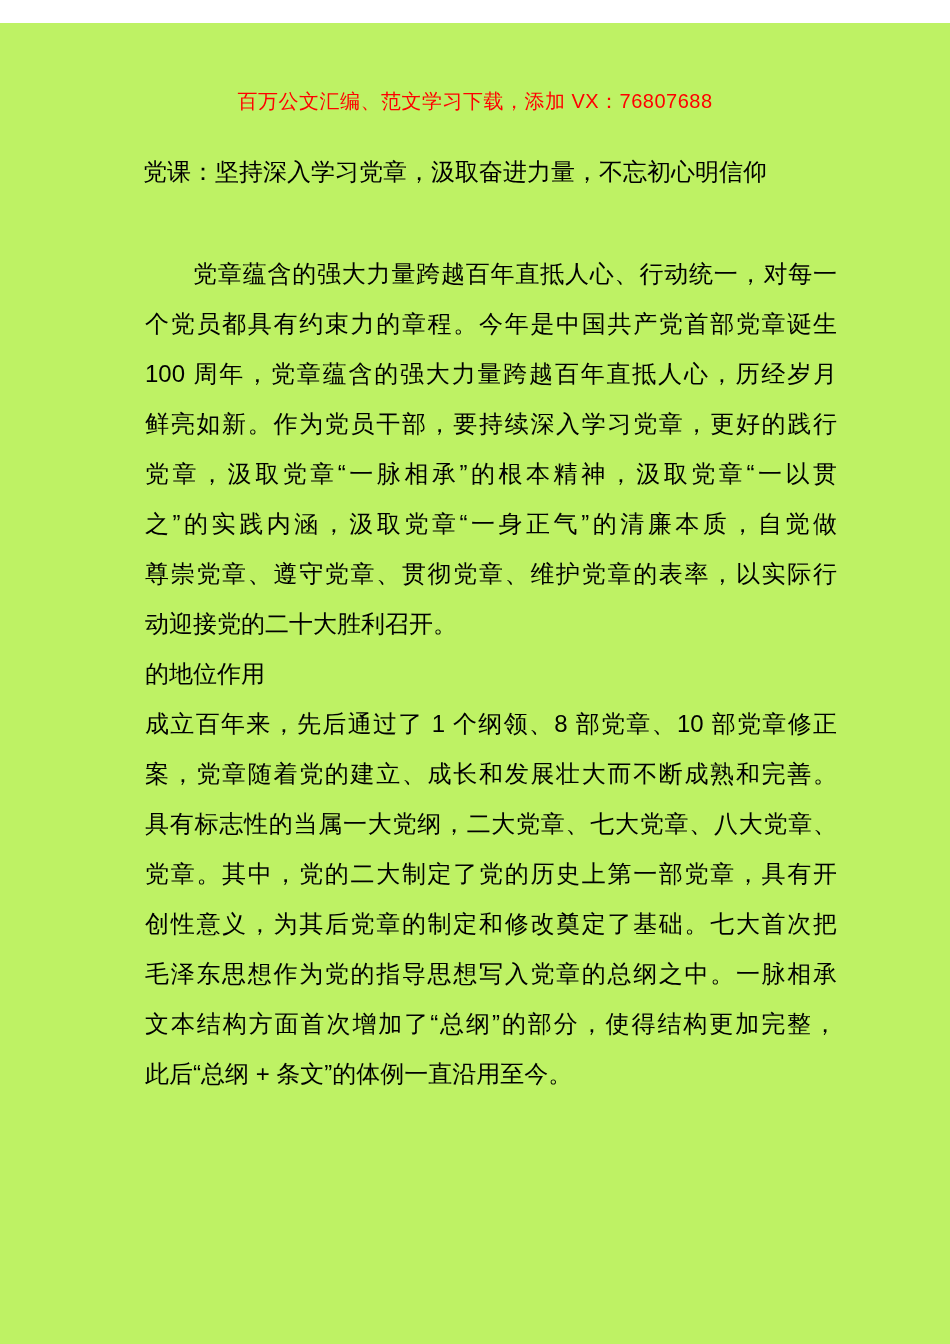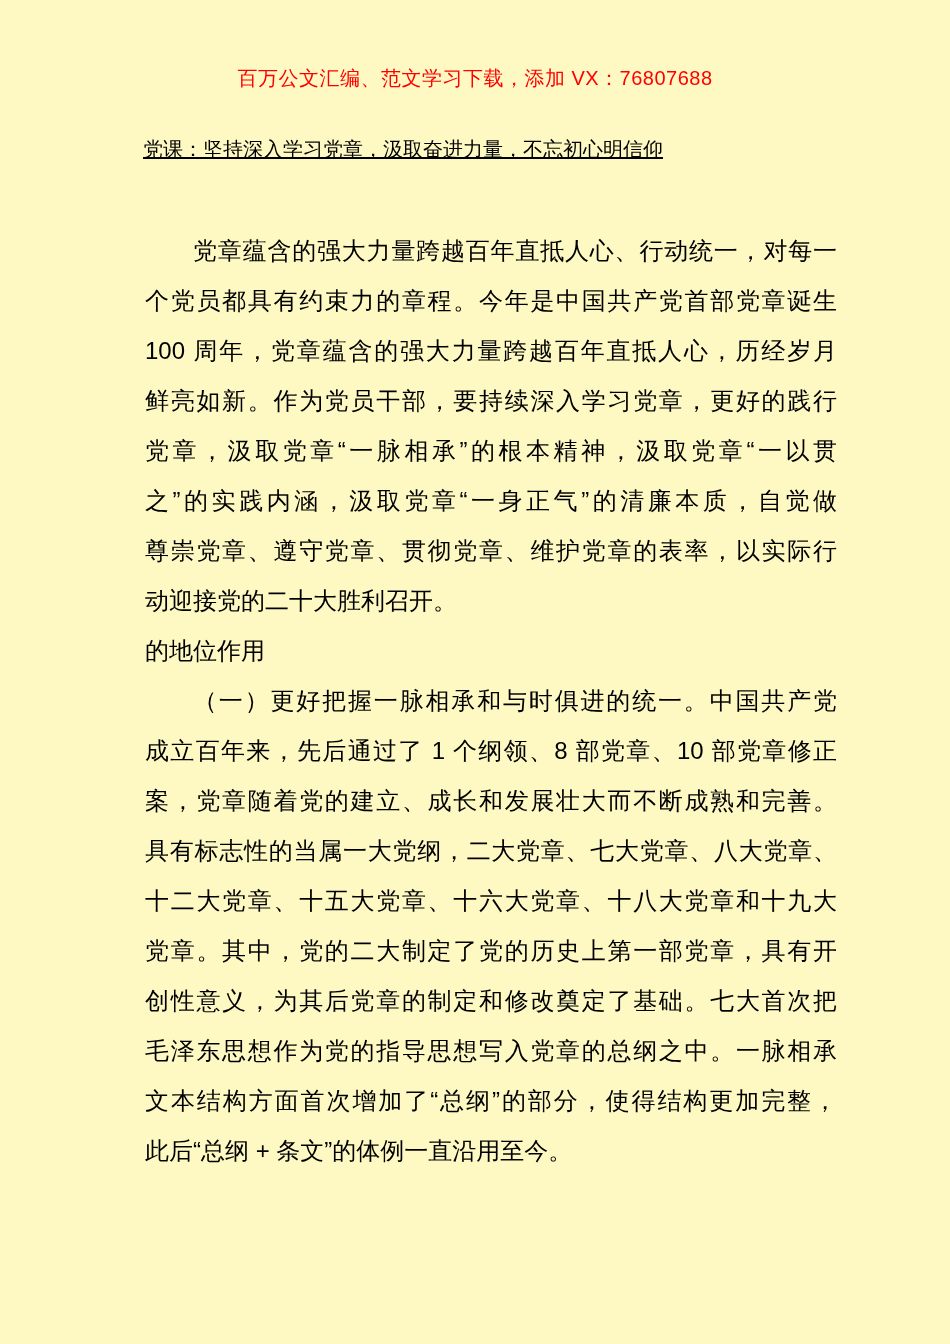--- a/index.html
+++ b/index.html
@@ -11,44 +11,44 @@
     width: 950px;
     height: 1344px;
     position: relative;
     font-family: "Liberation Sans", sans-serif;
     color: #000000;
     overflow: hidden;
   }
   .page {
     position: absolute;
     inset: 0;
-    background: #fef9c3;
+    background: #bef264;
+    margin-top: 23px;
   }
   .watermark {
     position: absolute;
     top: 56px;
     left: 0;
     width: 100%;
     text-align: center;
     font-size: 20px;
     line-height: 44px;
     color: #ff0000;
     letter-spacing: 0.5px;
   }
   .doc-title {
     position: absolute;
     top: 124px;
     left: 143px;
     width: 692px;
     margin: 0;
-    font-size: 20px;
+    font-size: 24px;
     font-weight: normal;
     line-height: 50px;
     color: #000000;
-    text-decoration: underline;
   }
   .doc-body {
     position: absolute;
     top: 226px;
     left: 145px;
     width: 692px;
     font-size: 24px;
     line-height: 50px;
   }
   .paragraph {
@@ -82,25 +82,23 @@
         <div class="text-line">鲜亮如新。作为党员干部，要持续深入学习党章，更好的践行</div>
         <div class="text-line">党章，汲取党章“一脉相承”的根本精神，汲取党章“一以贯</div>
         <div class="text-line">之”的实践内涵，汲取党章“一身正气”的清廉本质，自觉做</div>
         <div class="text-line">尊崇党章、遵守党章、贯彻党章、维护党章的表率，以实际行</div>
         <div class="text-line para-end">动迎接党的二十大胜利召开。</div>
       </div>
       <div class="paragraph">
         <div class="text-line para-end">的地位作用</div>
       </div>
       <div class="paragraph">
-        <div class="text-line first">（一）更好把握一脉相承和与时俱进的统一。中国共产党</div>
         <div class="text-line">成立百年来，先后通过了 1 个纲领、8 部党章、10 部党章修正</div>
         <div class="text-line">案，党章随着党的建立、成长和发展壮大而不断成熟和完善。</div>
         <div class="text-line">具有标志性的当属一大党纲，二大党章、七大党章、八大党章、</div>
-        <div class="text-line">十二大党章、十五大党章、十六大党章、十八大党章和十九大</div>
         <div class="text-line">党章。其中，党的二大制定了党的历史上第一部党章，具有开</div>
         <div class="text-line">创性意义，为其后党章的制定和修改奠定了基础。七大首次把</div>
         <div class="text-line">毛泽东思想作为党的指导思想写入党章的总纲之中。一脉相承</div>
         <div class="text-line">文本结构方面首次增加了“总纲”的部分，使得结构更加完整，</div>
         <div class="text-line para-end">此后“总纲 + 条文”的体例一直沿用至今。</div>
       </div>
     </div>
 </div>
 
 </body></html>

